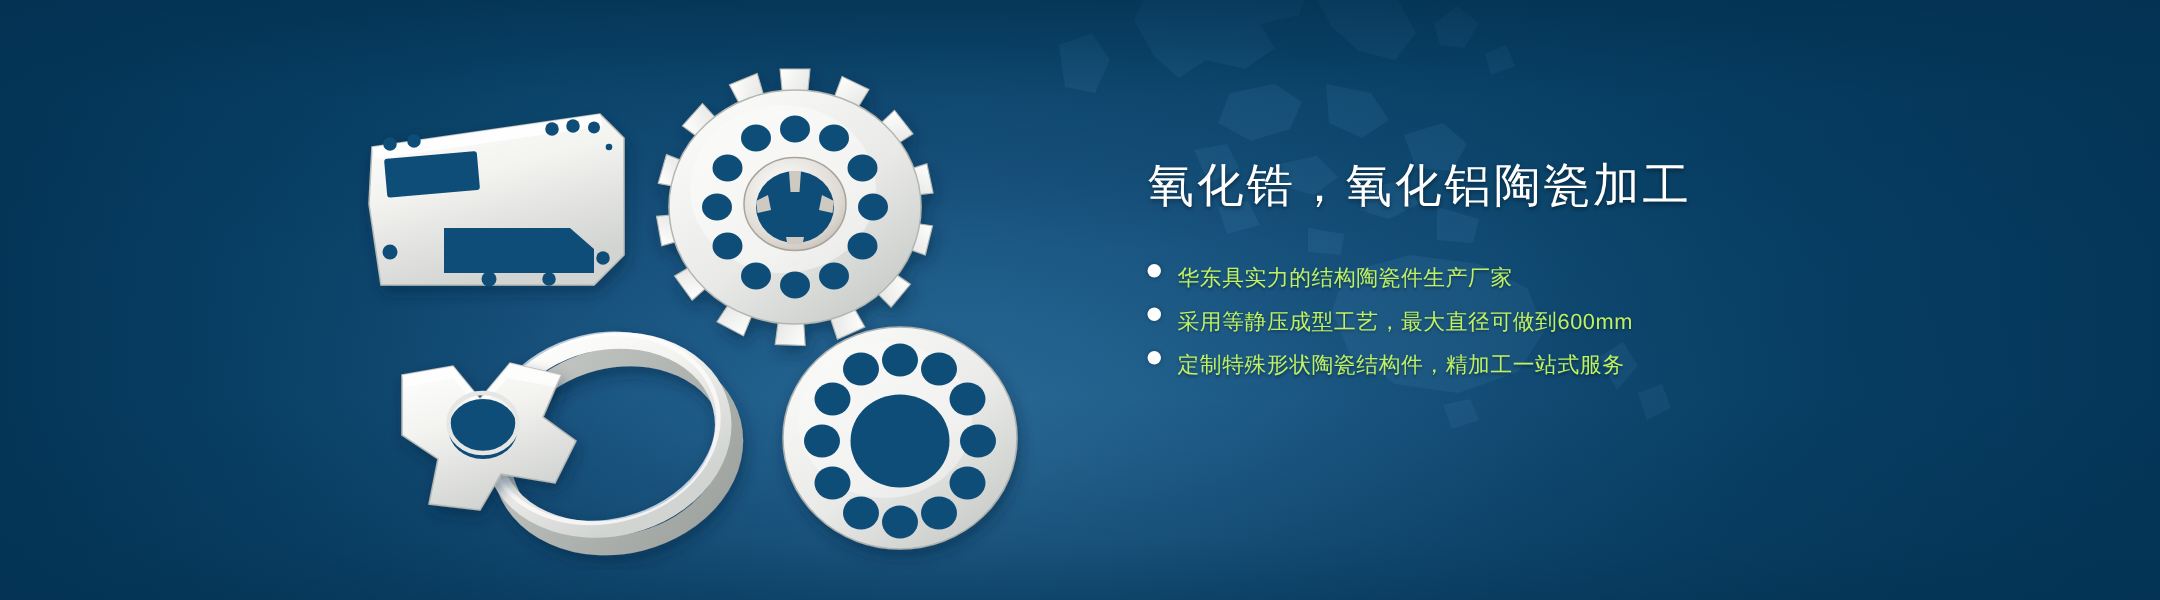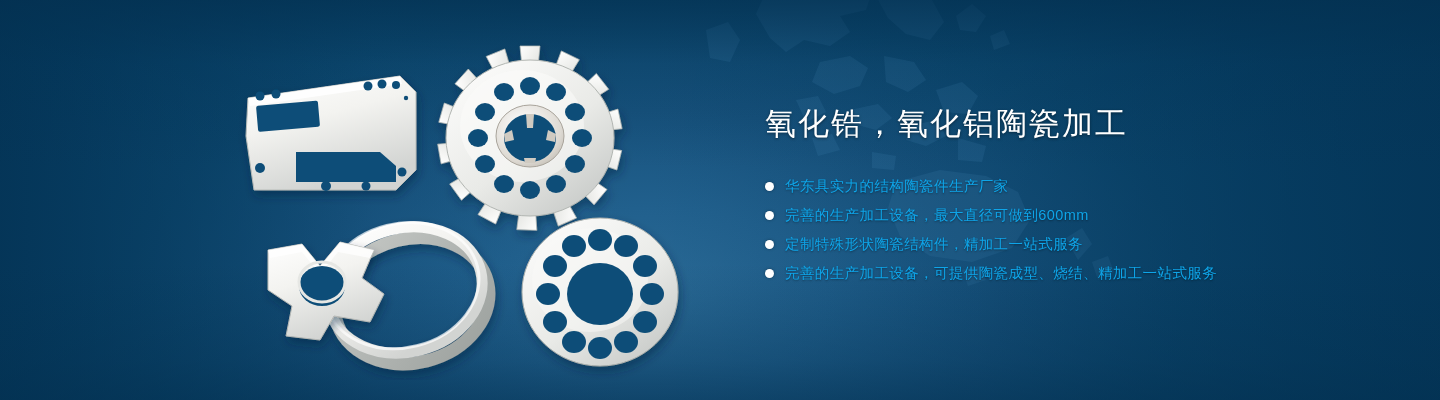--- a/index.html
+++ b/index.html
@@ -71,24 +71,24 @@
     color:#ffffff;
     line-height:1.3;
     text-shadow:0 1px 3px rgba(0,0,0,0.45);
     white-space:nowrap;
   }
   .bullets{
     list-style:none;
     margin:32px 0 0 0;padding:0;
   }
   .bullets li{
-    display:flex;align-items:center;
+    display:flex;
     margin:0 0 9px 0;
     font-size:14.5px;
-    color:#0ea5e9;
+    color:#bef264;
     line-height:20px;
     letter-spacing:0.4px;
     text-shadow:0 1px 2px rgba(0,0,0,0.40);
     white-space:nowrap;
   }
   .dot{
     flex:0 0 auto;
     width:9px;height:9px;border-radius:50%;
     background:#ffffff;
     margin-right:11px;
@@ -290,26 +290,22 @@
 
   <div class="copy">
     <h1 class="headline">氧化锆，氧化铝陶瓷加工</h1>
     <ul class="bullets">
       <li>
         <span class="dot"></span>
         <span>华东具实力的结构陶瓷件生产厂家</span>
       </li>
       <li>
         <span class="dot"></span>
-        <span>完善的生产加工设备，最大直径可做到600mm</span>
+        <span>采用等静压成型工艺，最大直径可做到600mm</span>
       </li>
       <li>
         <span class="dot"></span>
         <span>定制特殊形状陶瓷结构件，精加工一站式服务</span>
       </li>
-      <li>
-        <span class="dot"></span>
-        <span>完善的生产加工设备，可提供陶瓷成型、烧结、精加工一站式服务</span>
-      </li>
     </ul>
   </div>
 
 </div>
 
 </body></html>

